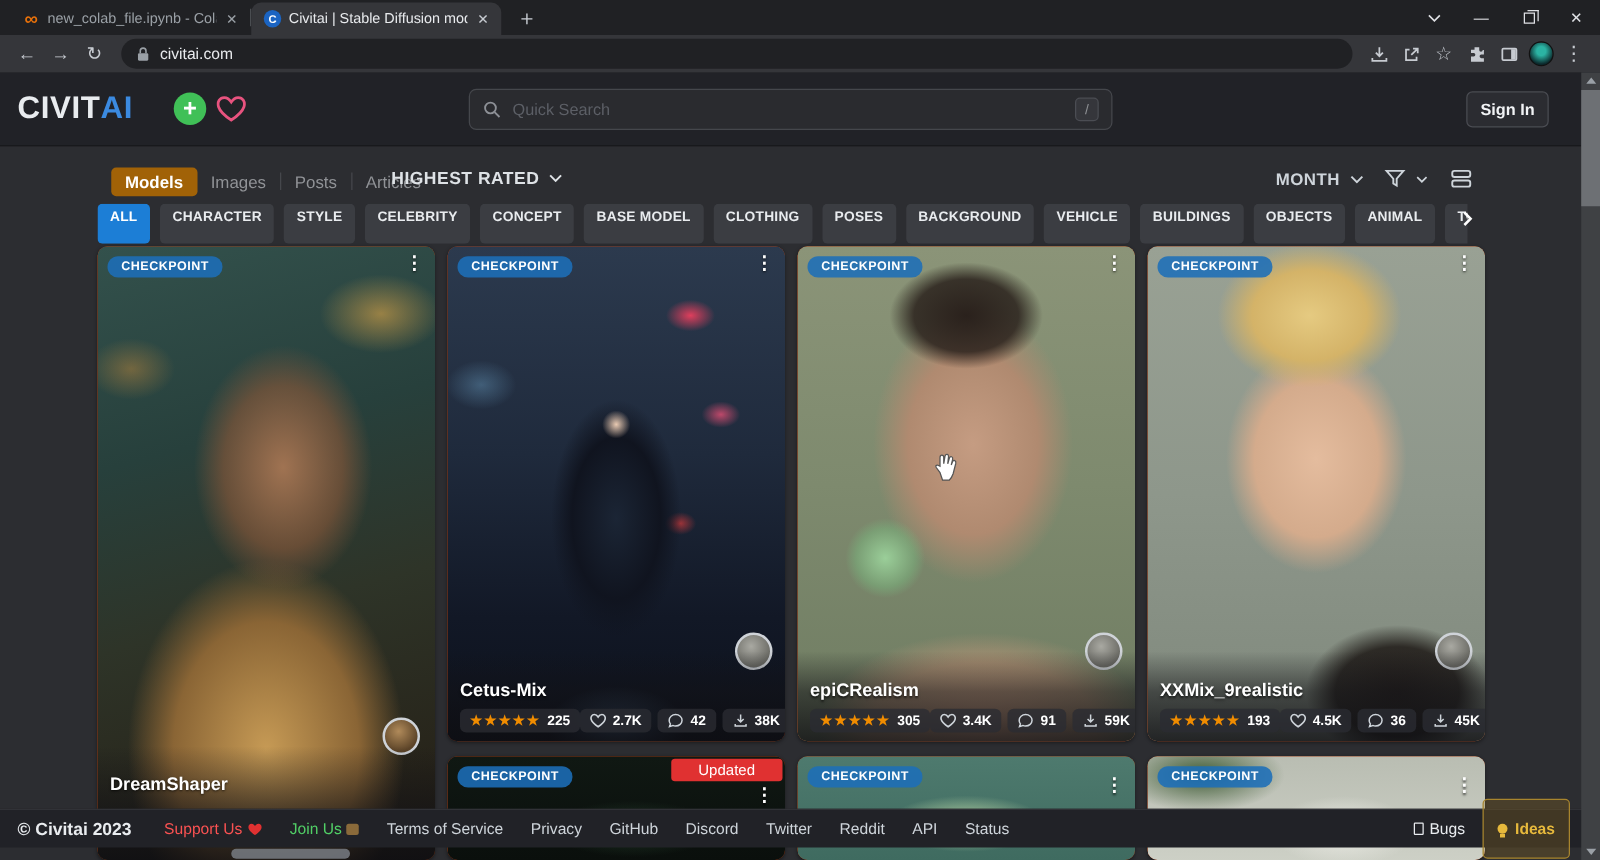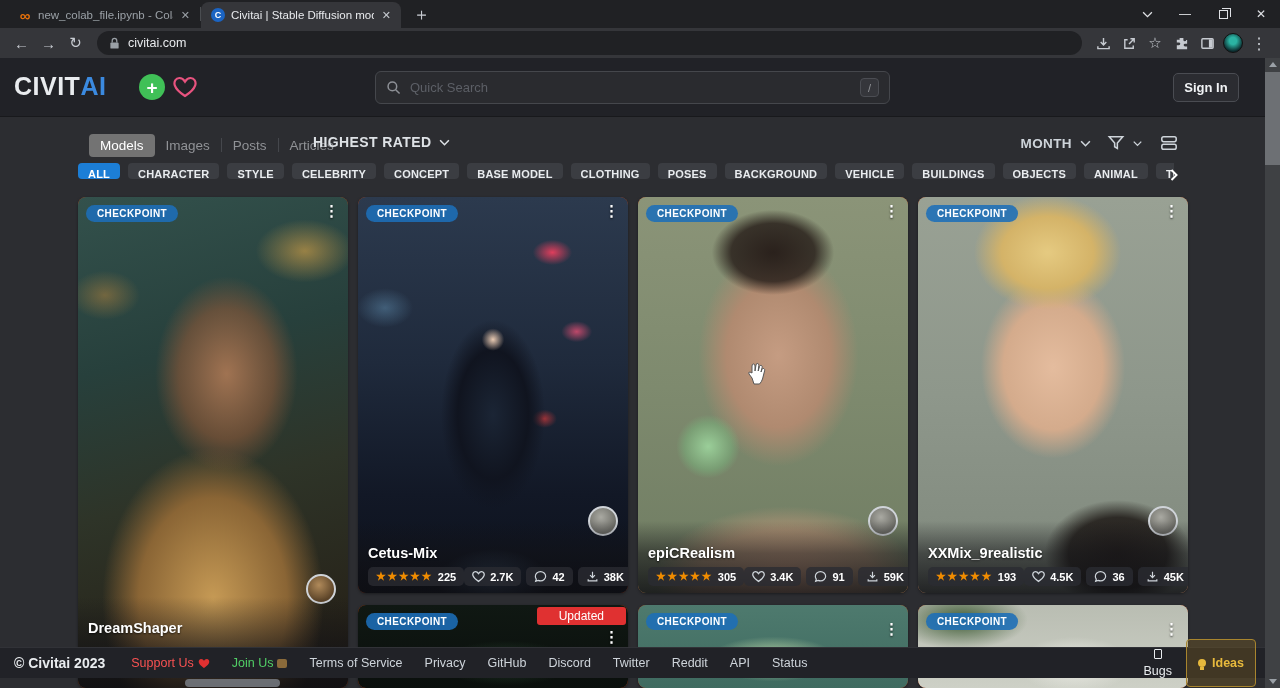--- a/index.html
+++ b/index.html
@@ -51,29 +51,29 @@
   .search input { flex:1; background:transparent; border:none; outline:none; color:#c1c2c5; font-size:13px; margin-left:9px; font-family:"Liberation Sans",sans-serif; }
   .search input::placeholder { color:#5c5f66; }
   .slash-badge { width:19px; height:19px; background:#35363b; border:1px solid #4b4d53; border-radius:4px; color:#909296; font-size:11px;
                  display:flex; align-items:center; justify-content:center; flex:none; }
   .signin-btn { position:absolute; left:1173px; top:15px; width:66px; height:29px; background:#2b2c31; border:1px solid #4a4c52; border-radius:5px;
                 color:#f1f3f5; font-size:13px; font-weight:700; display:flex; align-items:center; justify-content:center; }
 
   .nav-row { position:absolute; top:74px; left:0; right:0; height:26px; }
   .nav-tabs { position:absolute; left:89px; top:0; display:flex; align-items:center; height:26px; }
   .nav-tab { font-size:13.5px; color:#909296; padding:4px 11px; border-radius:4px; }
-  .nav-tab.active { background:#737373; color:#fff; font-weight:400; }
+  .nav-tab.active { background:#a16207; color:#fff; font-weight:700; }
   .nav-sep { width:1px; height:14px; background:#45474c; }
   .sort-group { position:absolute; left:313px; top:2px; display:flex; align-items:center; gap:7px; color:#dee2e6; font-weight:700; font-size:14px; letter-spacing:.4px; }
   .period-group { position:absolute; right:102px; top:2px; display:flex; align-items:center; gap:8px; color:#ced4da; }
   .period-label { font-weight:700; font-size:13.5px; letter-spacing:.4px; }
   .chev { width:11px; height:7px; }
   .icon-sm { width:18px; height:18px; color:#ced4da; }
 
-  .chips-row { position:absolute; top:105px; left:78px; width:1096px; height:16px; display:flex; gap:8px; overflow:hidden; }
+  .chips-row { position:absolute; top:105px; left:78px; width:1096px; height:32px; display:flex; gap:8px; overflow:hidden; }
   .chip { background:#3b3d42; color:#e9ecef; font-size:11px; font-weight:700; letter-spacing:.2px; padding:5px 10px; border-radius:4px; white-space:nowrap; flex:none; }
   .chip.active { background:#1c7ed6; color:#fff; }
   .chips-chevron { position:absolute; top:107px; left:1164px; width:20px; height:20px; color:#fff; display:flex; align-items:center; justify-content:center; }
   .chips-chevron svg { width:12px; height:12px; }
 
   
   .card { position:absolute; width:270px; border-radius:8px; overflow:hidden; background:#c2410c; box-shadow:0 1px 3px rgba(0,0,0,.4); }
   .c1 { left:78px;  top:139px; height:491px; }
   .c2 { left:358px; top:139px; height:396px; }
   .c3 { left:638px; top:139px; height:396px; }
@@ -147,21 +147,21 @@
 
   
   .site-footer { position:absolute; top:589px; left:0; right:0; height:31px; background:#212227; border-top:1px solid #313237;
                  display:flex; align-items:center; padding:0 24px 0 14px; z-index:5; }
   .f-copy { font-size:14px; font-weight:700; color:#e9ecef; margin-right:26px; }
   .f-link { font-size:12.5px; color:#ced4da; margin-right:22px; white-space:nowrap; }
   .f-support { color:#fa5252; display:flex; align-items:center; gap:4px; }
   .f-join { color:#51cf66; display:flex; align-items:center; gap:4px; }
   .join-ic { width:10px; height:9px; background:#8a6a3a; border-radius:2px; display:inline-block; }
   .f-right { margin-left:auto; display:flex; align-items:center; gap:14px; }
-  .f-bugs { display:flex; align-items:center; gap:5px; color:#e9ecef; font-size:12.5px;flex-direction:column; }
+  .f-bugs { display:flex; align-items:center; gap:5px; color:#e9ecef; font-size:12.5px; }
   .bug-ic { width:8px; height:10px; border:1px solid #e9ecef; border-radius:1px; display:inline-block; }
   .ideas-btn { display:flex; align-items:center; gap:6px; background:rgba(150,110,30,.28); border:1px solid #a8852e; color:#e7b93c;
                font-size:12.5px; font-weight:600; padding:16px 11px; border-radius:4px; }
   .bulb { width:8px; height:8px; border-radius:50%; background:#e7b93c; position:relative; }
   .bulb::after { content:""; position:absolute; left:2px; top:8px; width:4px; height:3px; background:#e7b93c; }
 
   .status-tip { position:absolute; left:0; bottom:0; background:#2a2b2f; border-top:1px solid #3e4045; border-right:1px solid #3e4045;
                 border-top-right-radius:4px; color:#dcdee2; font-size:11.5px; padding:3px 10px 4px 7px; z-index:9; }
 
   

